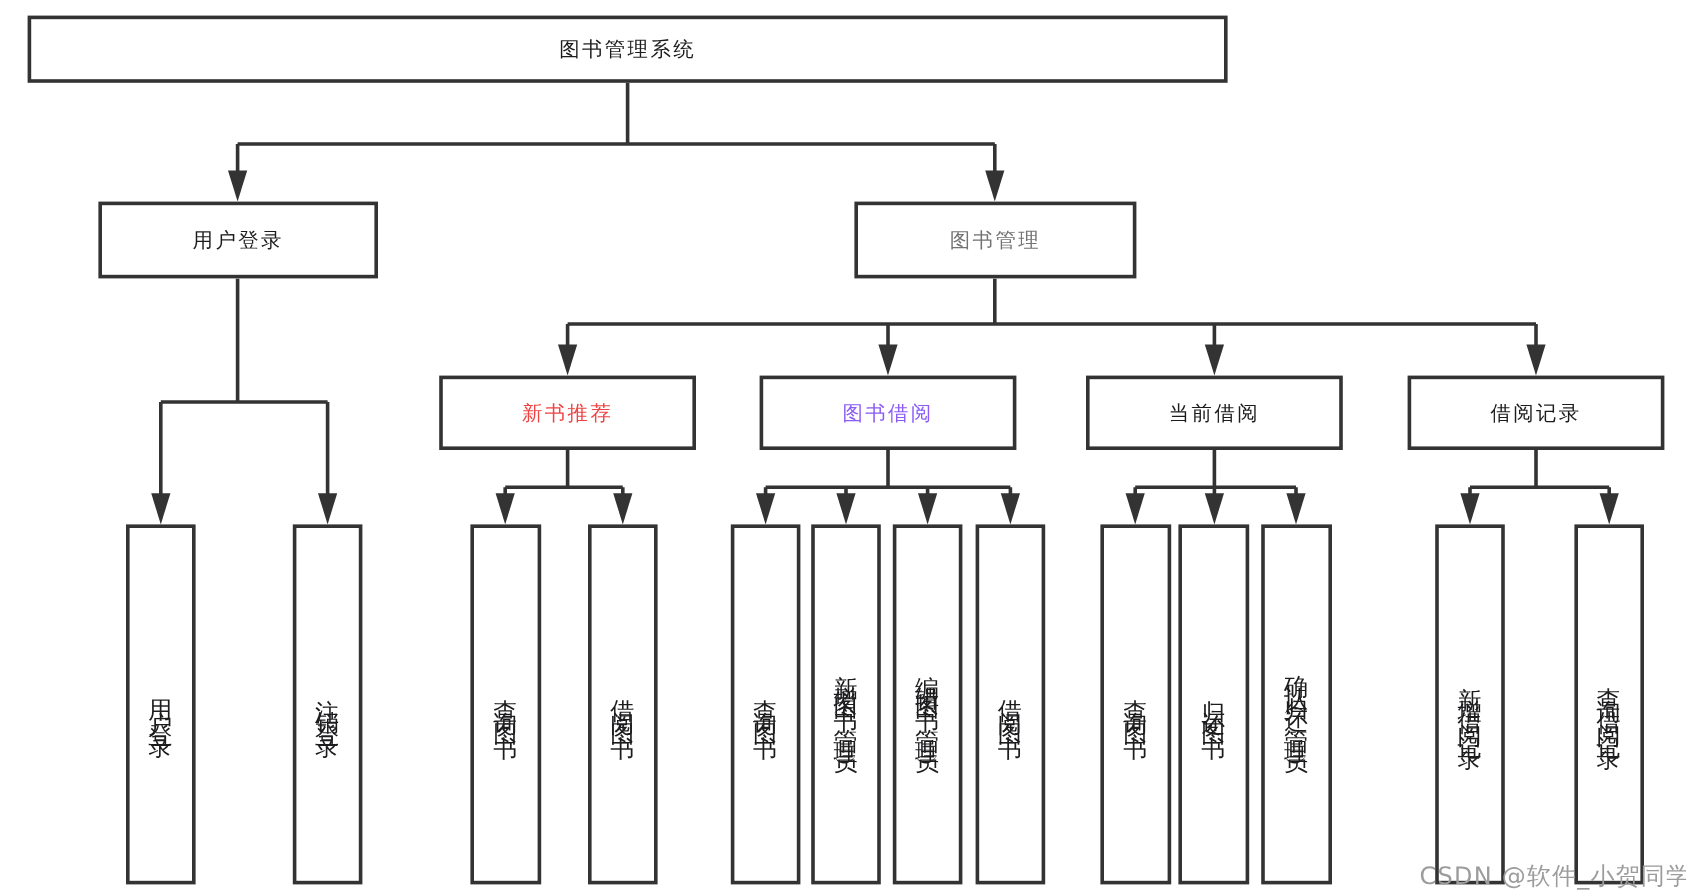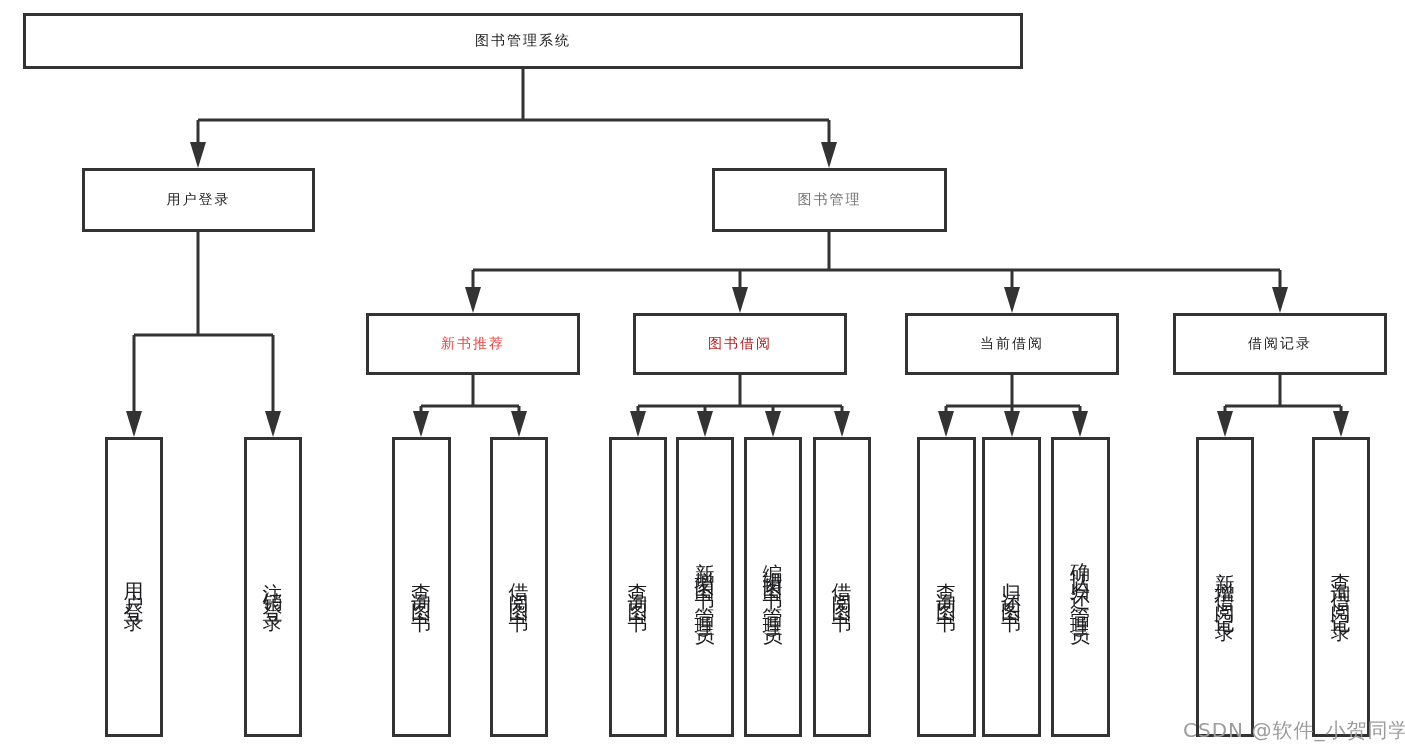--- a/index.html
+++ b/index.html
@@ -18,21 +18,21 @@
     width: 1405px; height: 747px;
   }
   .box {
     position: absolute;
     box-sizing: border-box;
     border: 3px solid #333333;
     background: #ffffff;
     display: flex;
     align-items: center;
     justify-content: center;
-    font-size: 14px;
+    font-size: 17px;
     letter-spacing: 2px;
     white-space: nowrap;
   }
   .leaf {
     position: absolute;
     box-sizing: border-box;
     border: 3px solid #333333;
     background: #ffffff;
     display: flex;
     align-items: center;
@@ -119,21 +119,21 @@
   <div class="box" style="left: 82px; top: 168px; width: 233px; height: 64px; border-color: rgb(51, 51, 51); color: rgb(28, 28, 30);">
     <span>用户登录</span>
   </div>
   <div class="box" style="left: 712px; top: 168px; width: 235px; height: 64px; border-color: rgb(51, 51, 51); color: #737373;">
     <span>图书管理</span>
   </div>
 
   <div class="box" style="left: 366px; top: 313px; width: 214px; height: 62px; border-color: rgb(51, 51, 51); color: #ef4444;">
     <span>新书推荐</span>
   </div>
-  <div class="box" style="left: 633px; top: 313px; width: 214px; height: 62px; border-color: rgb(51, 51, 51); color: #b91c1c;">
+  <div class="box" style="left: 633px; top: 313px; width: 214px; height: 62px; border-color: rgb(51, 51, 51); color: #8b5cf6;">
     <span>图书借阅</span>
   </div>
   <div class="box" style="left: 905px; top: 313px; width: 214px; height: 62px; border-color: rgb(51, 51, 51); color: rgb(28, 28, 30);">
     <span>当前借阅</span>
   </div>
   <div class="box" style="left: 1173px; top: 313px; width: 214px; height: 62px; border-color: rgb(51, 51, 51); color: rgb(28, 28, 30);">
     <span>借阅记录</span>
   </div>
 
   <div class="leaf" style="left: 105px; top: 437px; width: 58px; height: 300px; border-color: rgb(51, 51, 51); color: rgb(28, 28, 30);">

